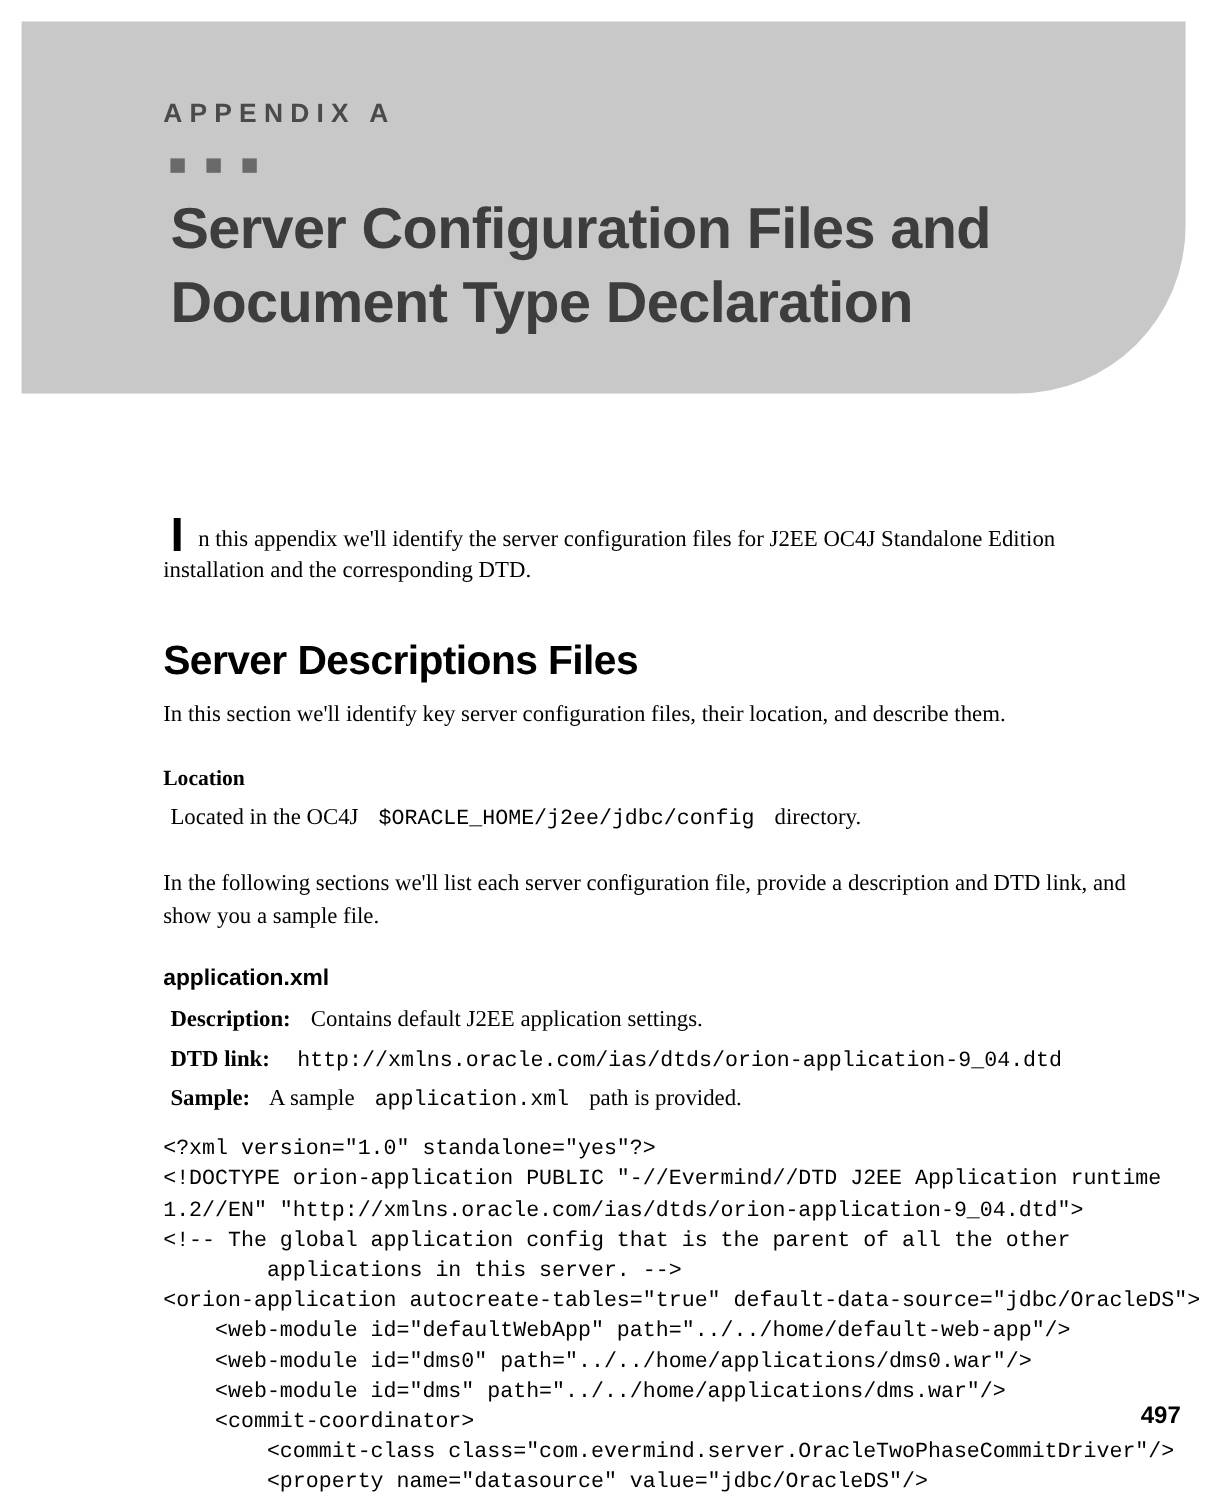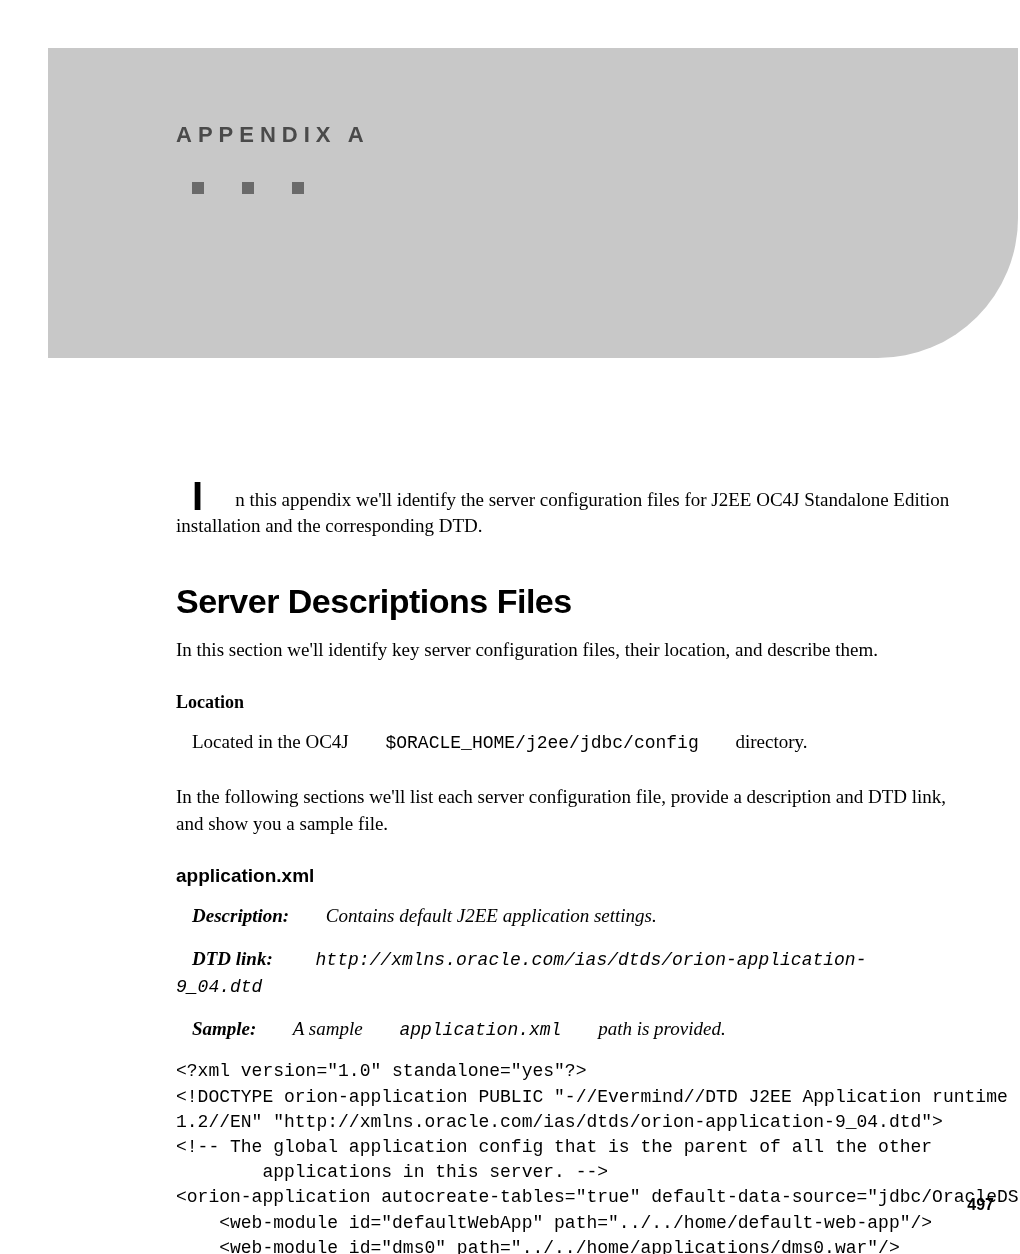--- a/index.html
+++ b/index.html
@@ -1,15 +1,15 @@
 <!DOCTYPE html>
 <html><head>
 <meta charset="utf-8">
 <style>
-  * { margin: 16px; padding: 0; box-sizing: border-box; }
+  * { margin: 6px; padding: 0; box-sizing: border-box; }
   body {
     width: 1020px;
     height: 1254px;
     background: #ffffff;
     font-family: Georgia, 'Times New Roman', serif;
     color: #000;
     position: relative;
     overflow: hidden;
   }
   .header-block {
@@ -84,49 +84,52 @@
   }
   .h3 {
     font-family: Arial, Helvetica, sans-serif;
     font-weight: bold;
     font-size: 19px;
     margin-bottom: 10px;
   }
   .desc-line {
     font-size: 19px;
     line-height: 1.4;
-    font-style: italic;
   }
   .desc-line b { font-weight: bold; }
   .mono { font-family: 'Courier New', Courier, monospace; font-size: 18px; }
   .code-block {
     font-family: 'Courier New', Courier, monospace;
     font-size: 18px;
     line-height: 1.4;
     white-space: pre;
     margin-top: 16px;
   }
   .page-number {
     position: absolute;
     right: 42px;
-    bottom: 56px;
+    bottom: 68px;
     font-family: Arial, Helvetica, sans-serif;
     font-weight: bold;
-    font-size: 16px;
+    font-size: 20px;
   }
 </style>
 </head>
 <body>
 
 <div class="header-block">
   <div class="appendix-label">APPENDIX A</div>
   <div class="squares">
     <span></span>
     <span></span>
     <span></span>
+  </div>
+  <div class="main-title">
+    <div>Server Configuration Files and</div>
+    <div>Document Type Declaration</div>
   </div>
 </div>
 
 <div class="content">
 
   <p class="intro">
     <span class="dropcap">I</span><span>n this appendix we'll identify the server configuration files for J2EE OC4J Standalone Edition installation and the corresponding DTD.</span>
   </p>
 
   <h1 class="h1">Server Descriptions Files</h1>

